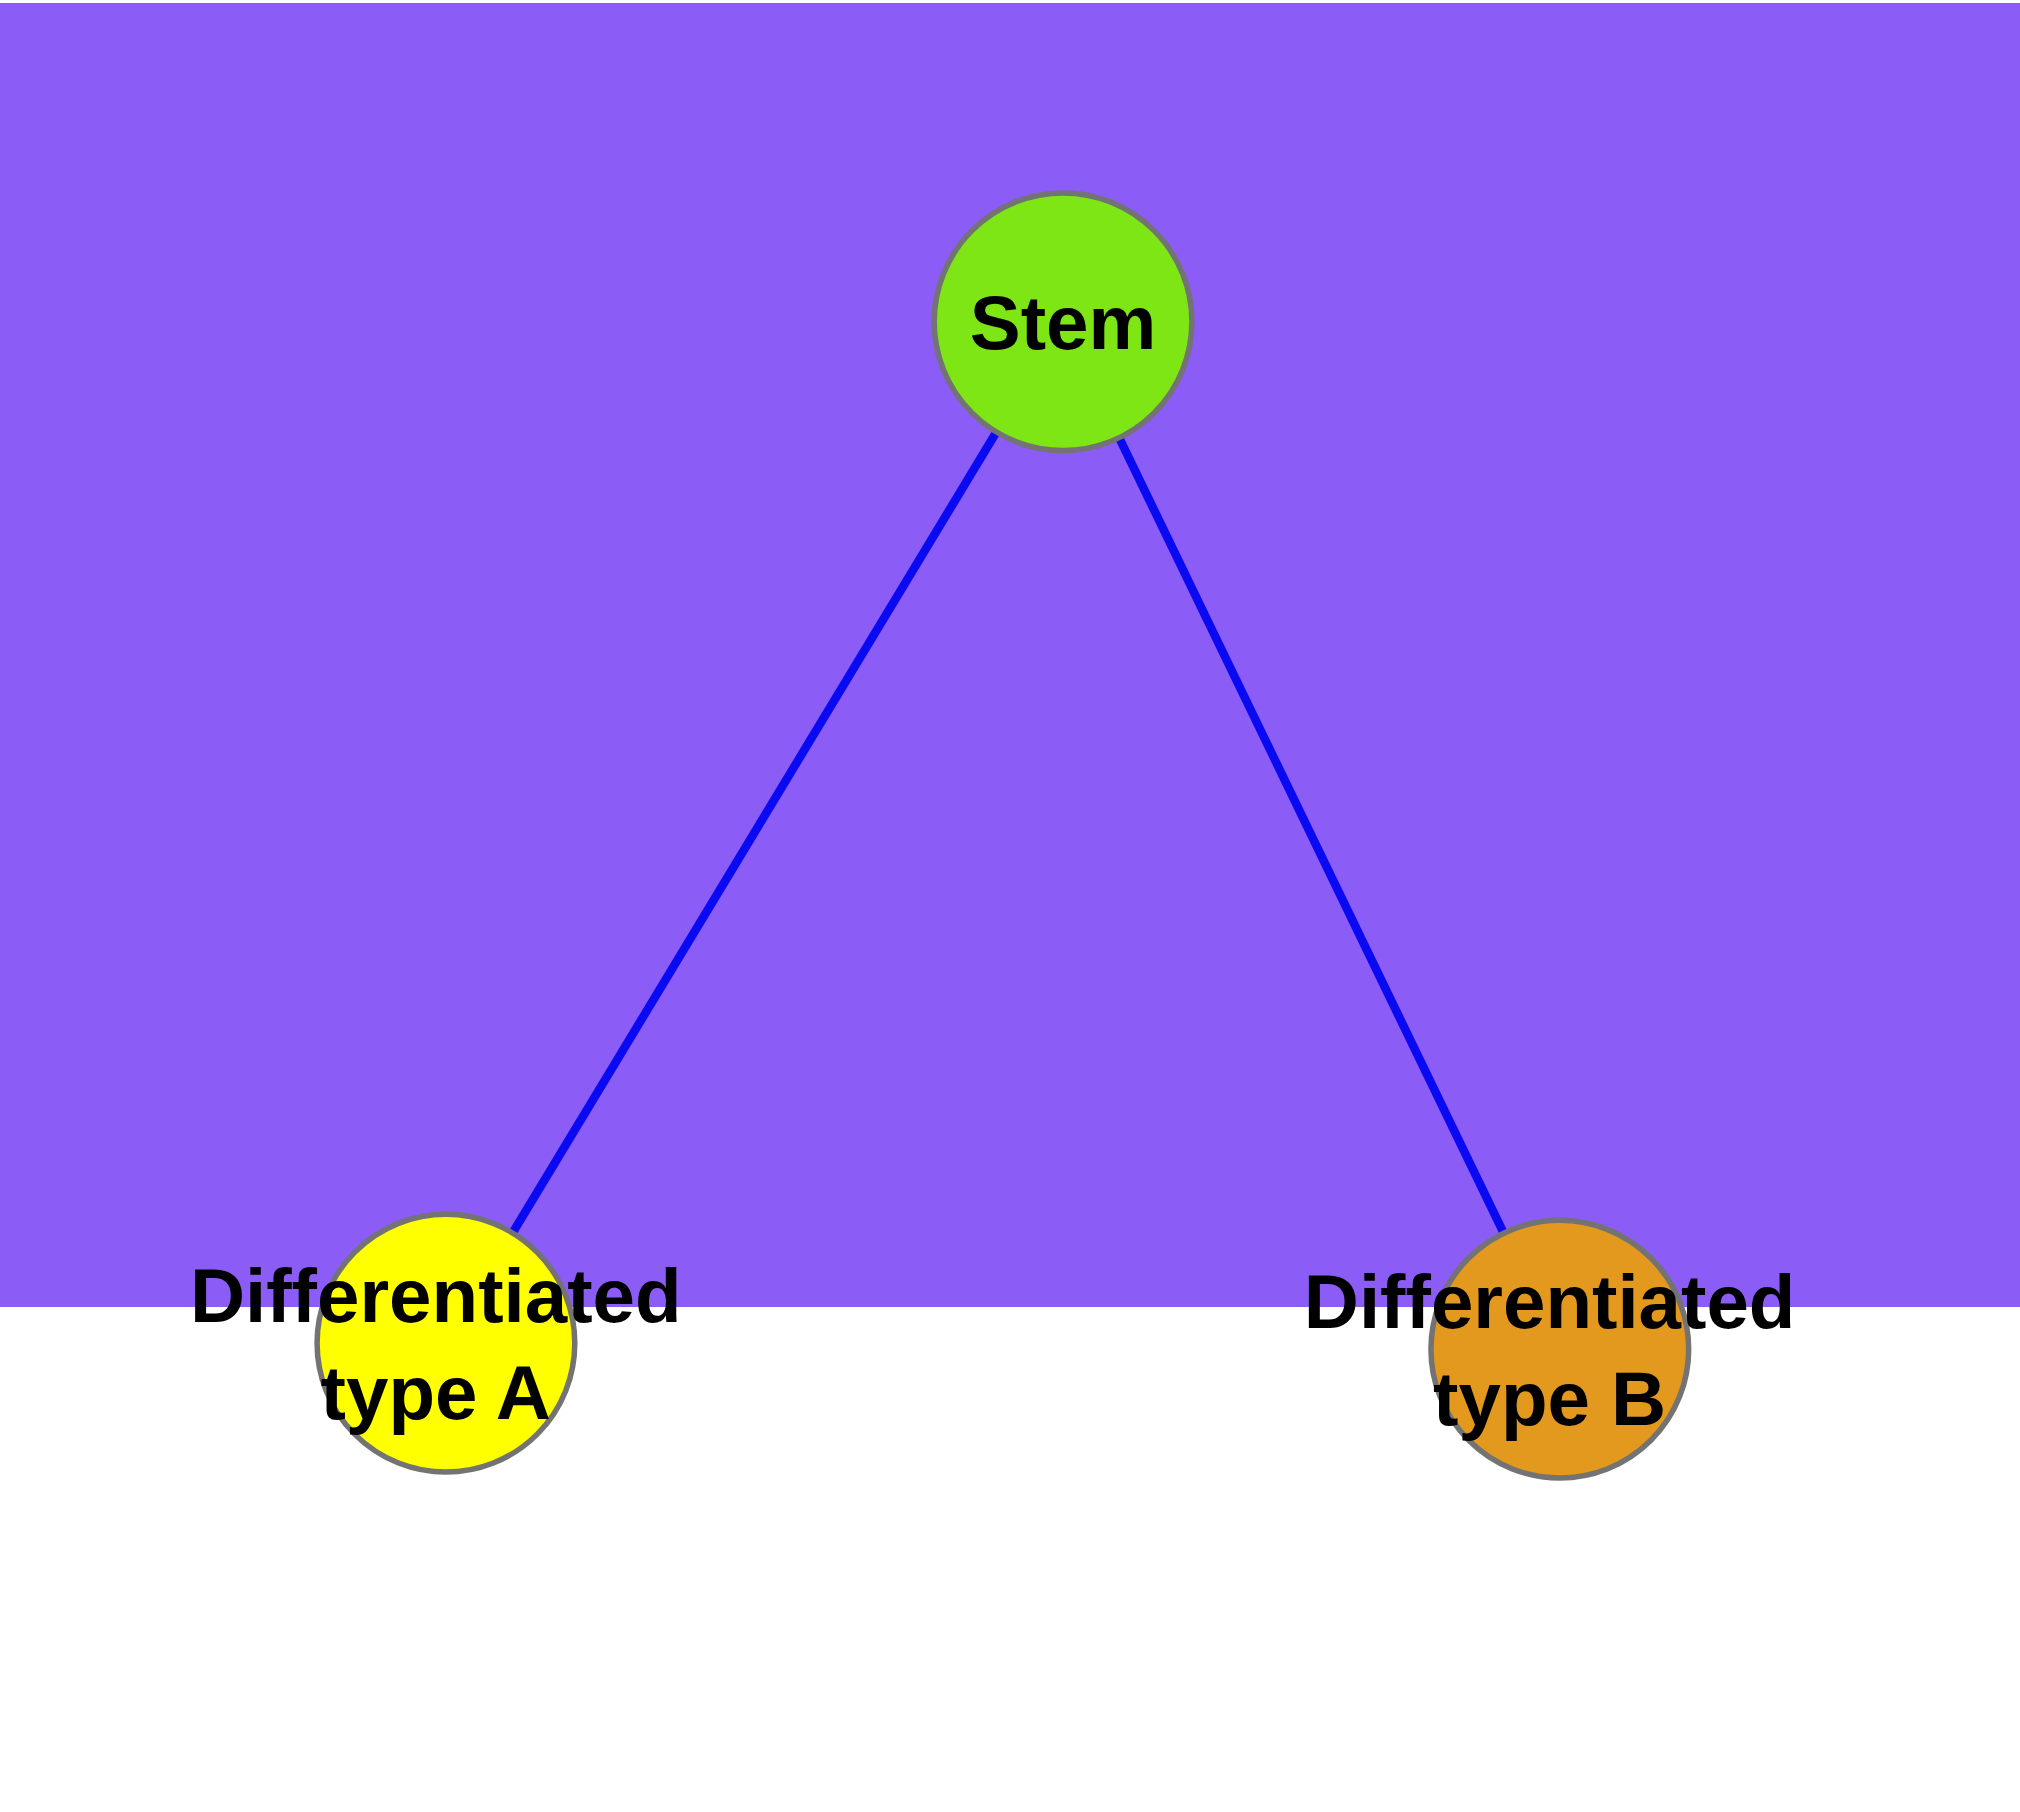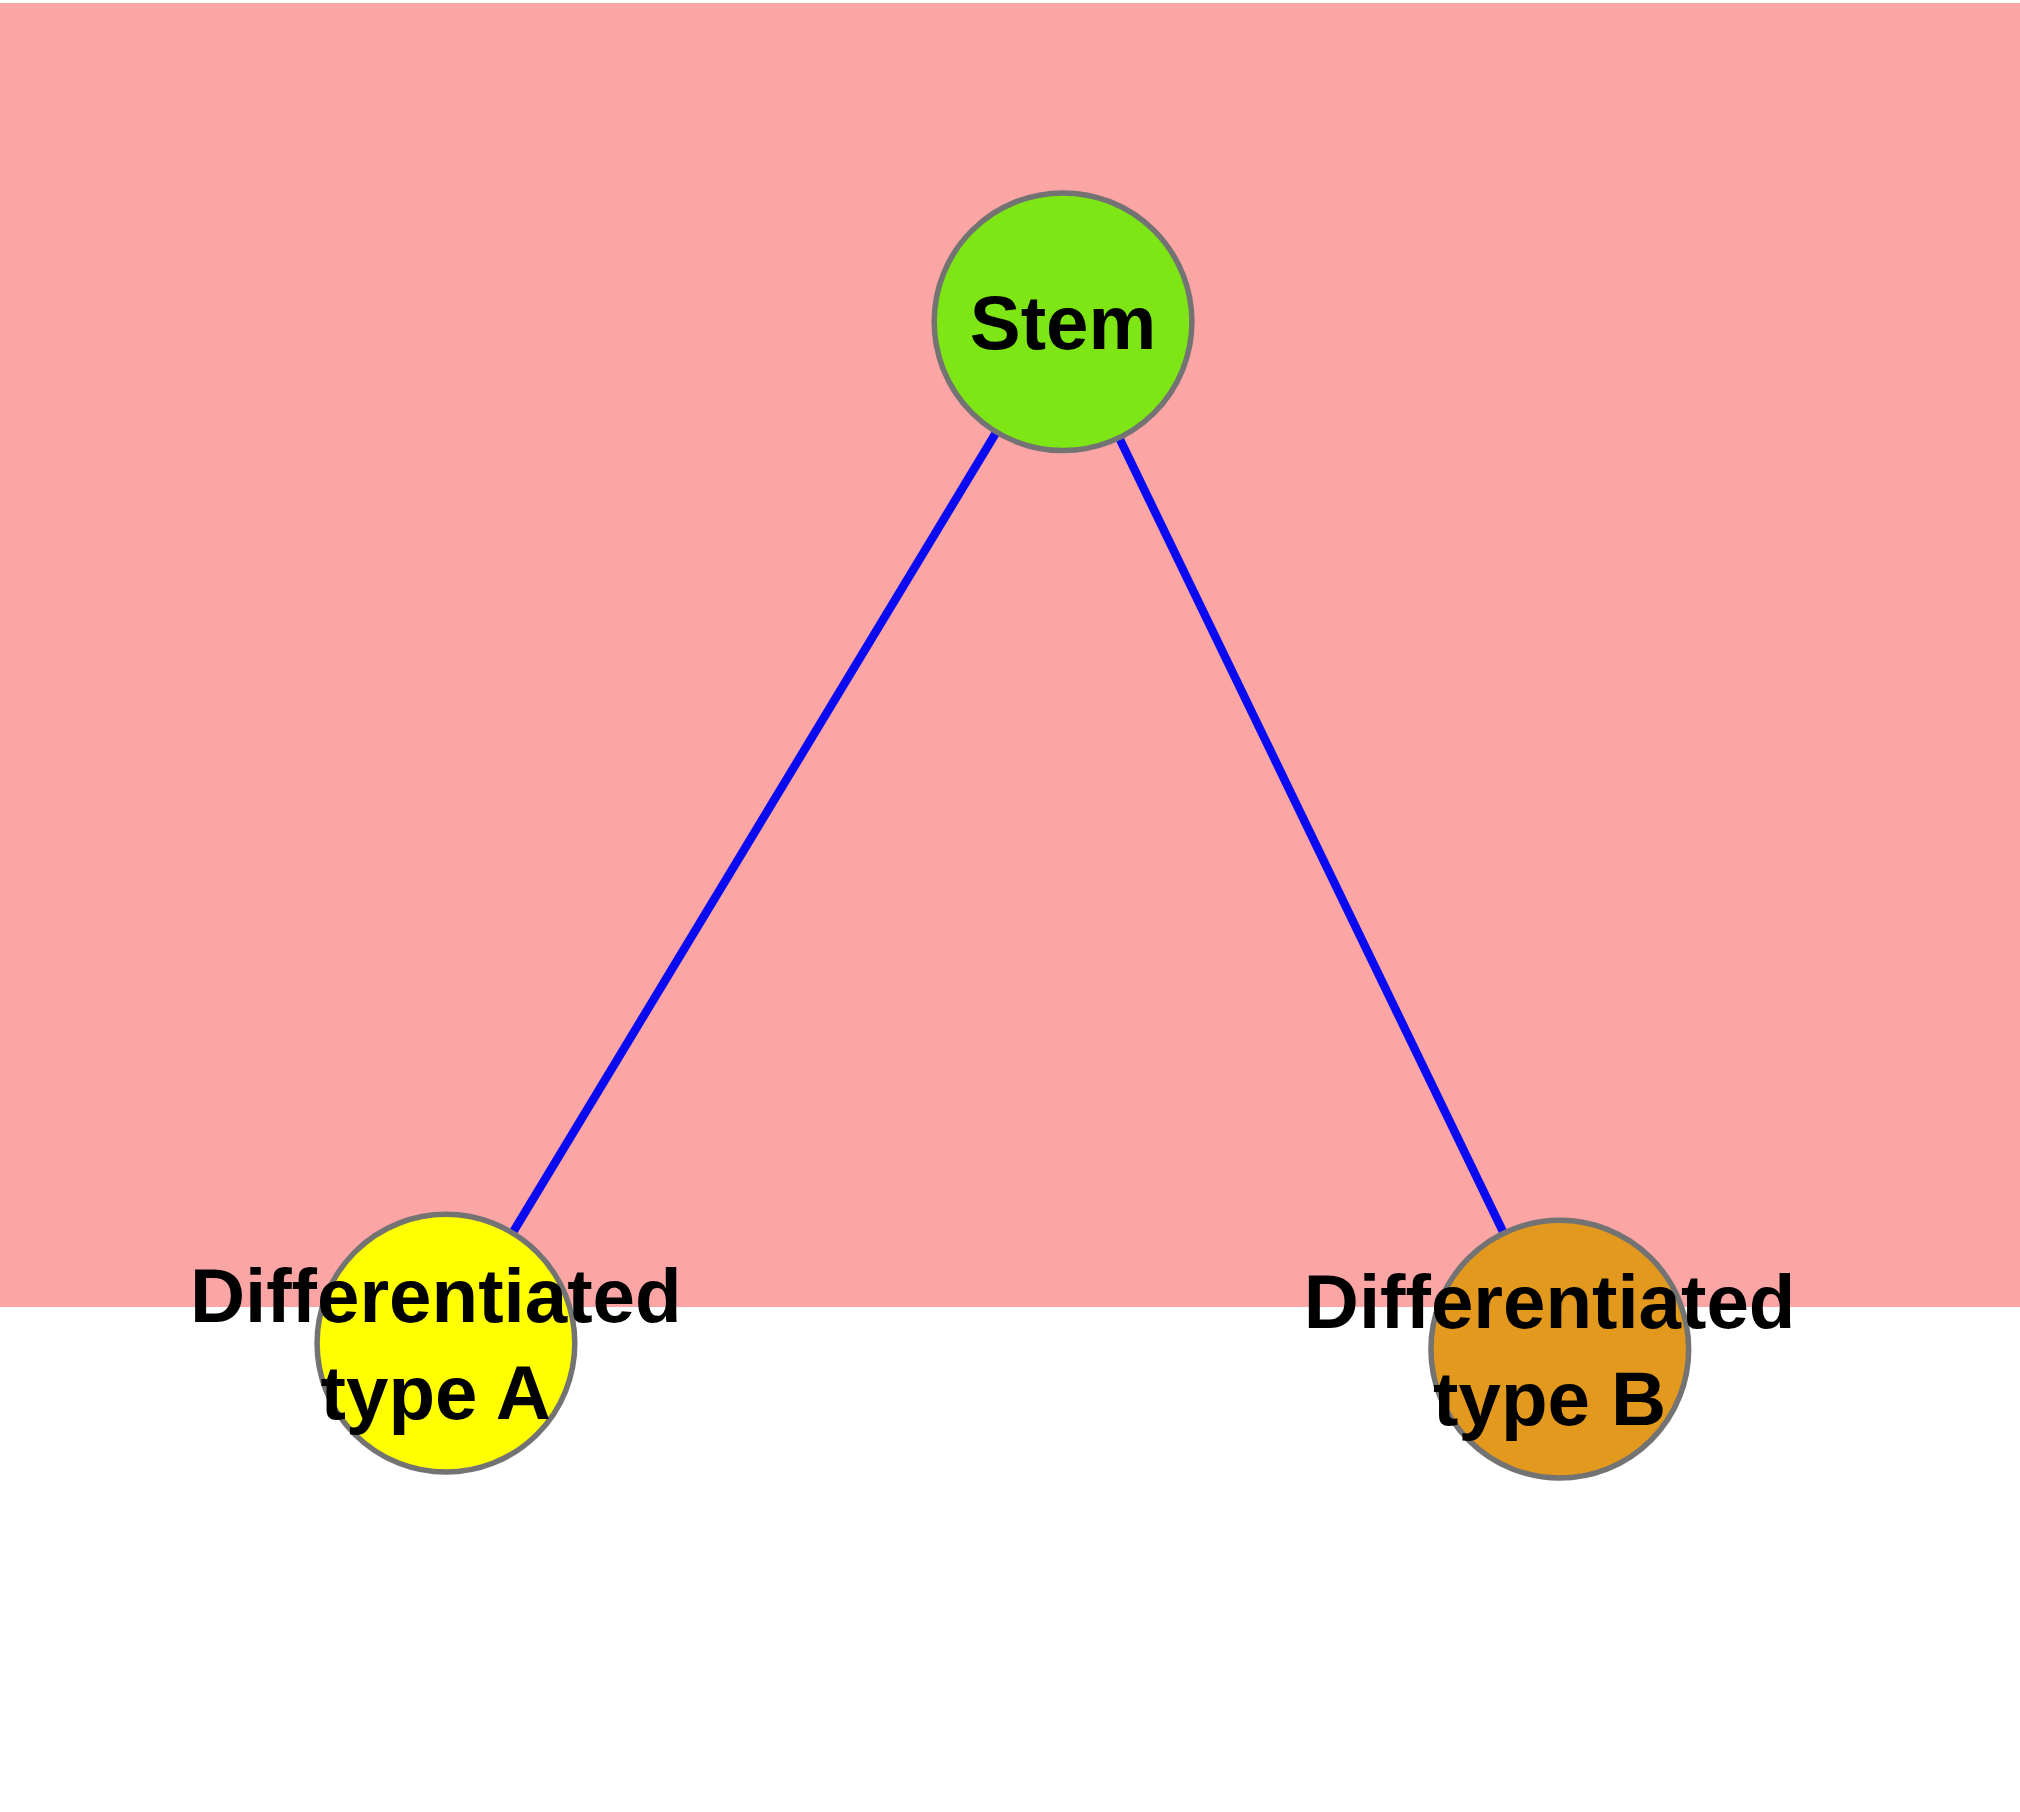--- a/index.html
+++ b/index.html
@@ -16,21 +16,21 @@
     top: 0; left: 0;
     width: 2021px;
     height: 3.4px;
     background: #ffffff;
   }
   .canvas-wrap {
     position: absolute;
     top: 3.4px; left: 0;
     width: 2021px;
     height: 1304px;
-    background: #fca5a5;
+    background: #8b5cf6;
   }
   svg { display: block; }
   .edge {
     stroke-width: 10;
     fill: none;
   }
   .node {
     stroke: #737373;
     stroke-width: 6.5;
   }

